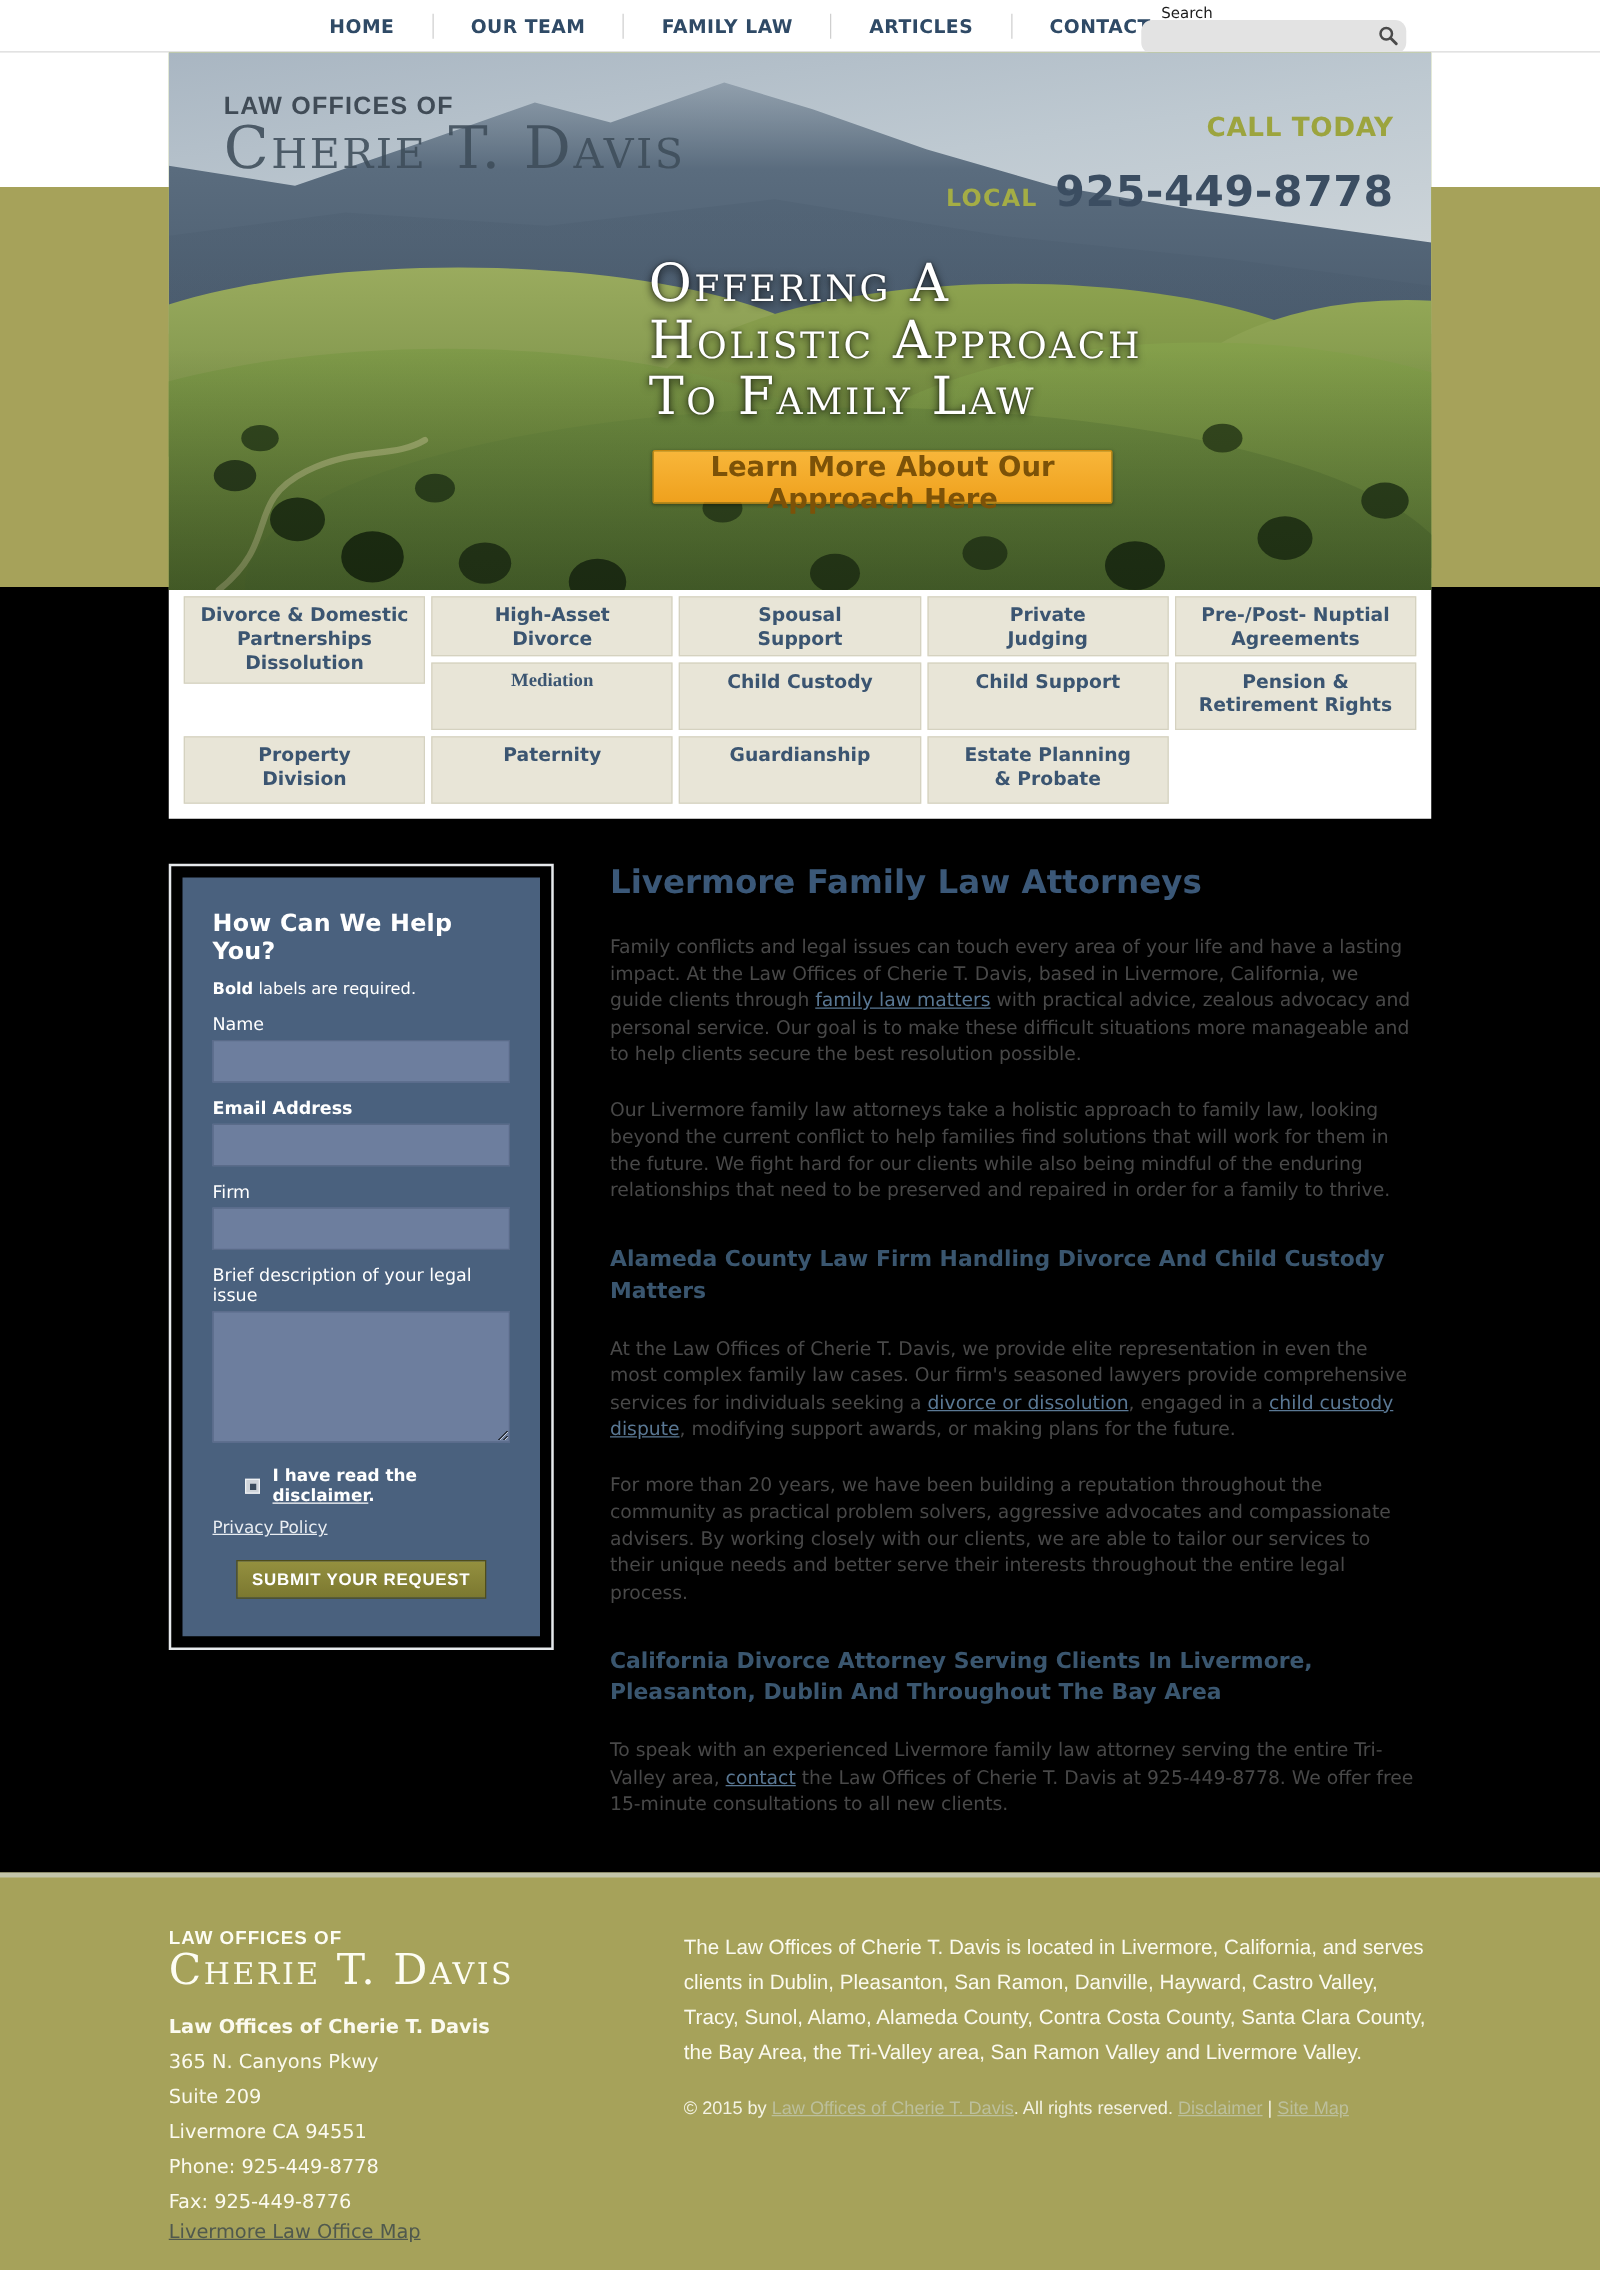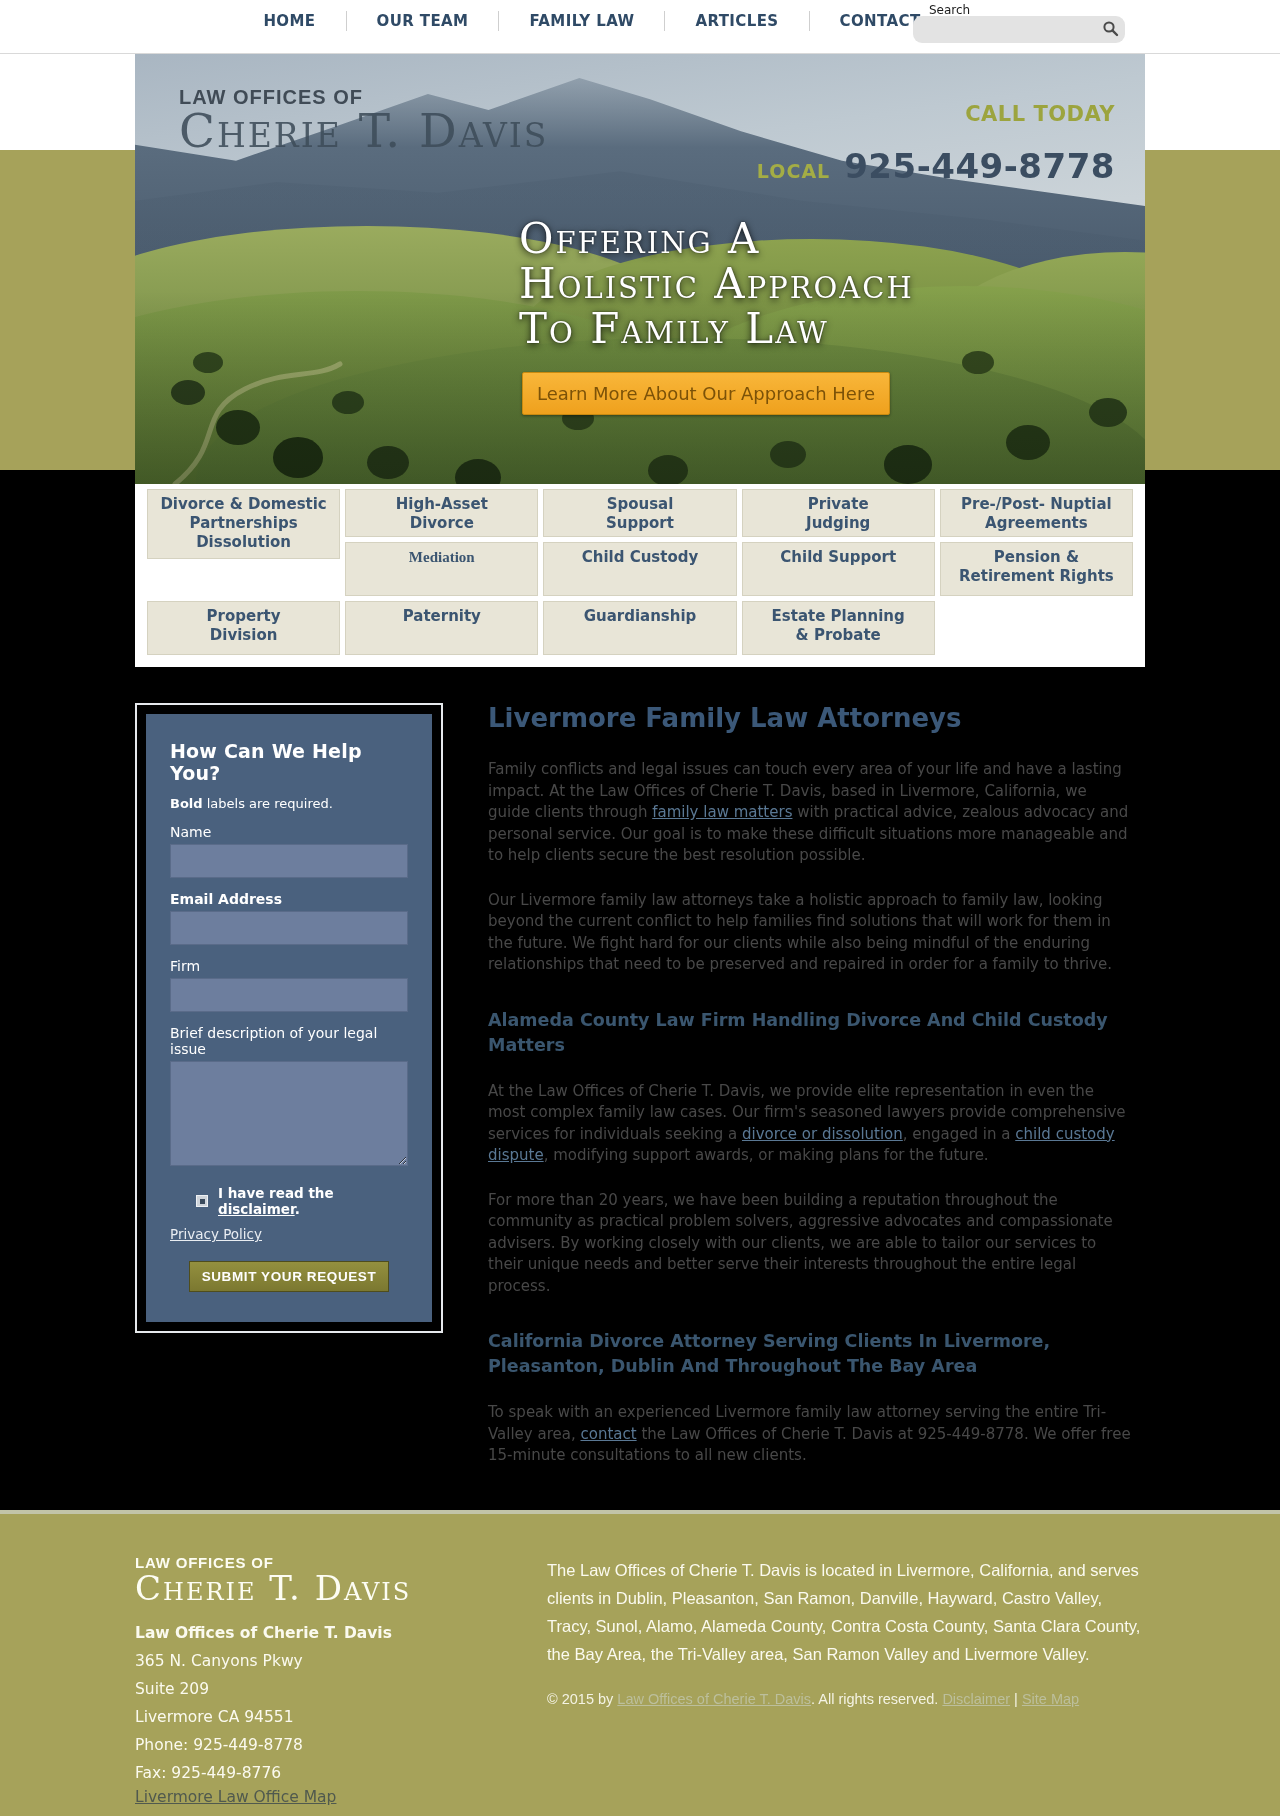--- a/index.html
+++ b/index.html
@@ -12,21 +12,21 @@
 
   
   .top-zone {
     background:linear-gradient(to bottom,
       #ffffff 0px, #ffffff 150px,
       #a6a25a 150px, #a6a25a 470px,
       #000000 470px);
   }
 
   
-  .nav-bar { height:54px; border-bottom:1px solid #d9d9d9; position:relative; }
+  .nav-bar { height:42px; border-bottom:1px solid #d9d9d9; position:relative; }
   .nav-list {
     list-style:none; margin:0; padding:0; height:42px;
     display:flex; align-items:center; justify-content:center;
     transform:translateX(-48px);
   }
   .nav-item {
     padding:0 30px; font-size:15px; font-weight:bold; letter-spacing:.4px;
     color:#2f4a66; cursor:pointer; line-height:20px;
   }
   .nav-item + .nav-item { border-left:1px solid #cfcfcf; }
@@ -83,22 +83,22 @@
   .call-today { font-size:21px; font-weight:bold; color:#9ca43e; letter-spacing:.5px; }
   .phone-row { margin-top:20px; display:flex; align-items:baseline; justify-content:flex-end; }
   .local-label { font-size:19px; font-weight:bold; color:#a4ad45; margin-right:14px; letter-spacing:1px; }
   .phone-number { font-size:34px; font-weight:bold; color:#3b4d61; letter-spacing:.5px; }
   .hero-title { position:absolute; left:384px; top:162px;
     font-family:"DejaVu Serif",serif; font-variant:small-caps;
     font-size:42px; line-height:45px; letter-spacing:2px; color:#ffffff;
     text-shadow:0 2px 7px rgba(0,0,0,.8), 0 0 2px rgba(0,0,0,.55); }
   .hero-cta { position:absolute; left:387px; top:318px; width:368px; height:43px;
     background:linear-gradient(#f8b63a,#efa11d); border:1px solid #c98a10; border-radius:2px;
-    font-family:"DejaVu Sans",sans-serif; font-size:18px; color:#7c5208; cursor:pointer;
-    box-shadow:0 1px 3px rgba(0,0,0,.4); }
+    font-family:"DejaVu Sans",sans-serif; font-size:22px; color:#7c5208; cursor:pointer;
+    box-shadow:0 1px 3px rgba(0,0,0,.4);font-weight:bold; }
 
   
   .tiles-section { background:#ffffff; padding:5px 12px 12px; }
   .tiles-grid { display:grid; grid-template-columns:repeat(5,1fr);
     grid-template-rows:48px 54px 54px; gap:5px; }
   .tile { background:#e8e5d7; border:1px solid #d5d2c0; color:#3b5571;
     font-weight:bold; font-size:15px; line-height:19px; text-align:center;
     padding:5px 6px; cursor:pointer; }
   .tile-tall { grid-row:1 / 3; align-self:start; height:70px; }
 

